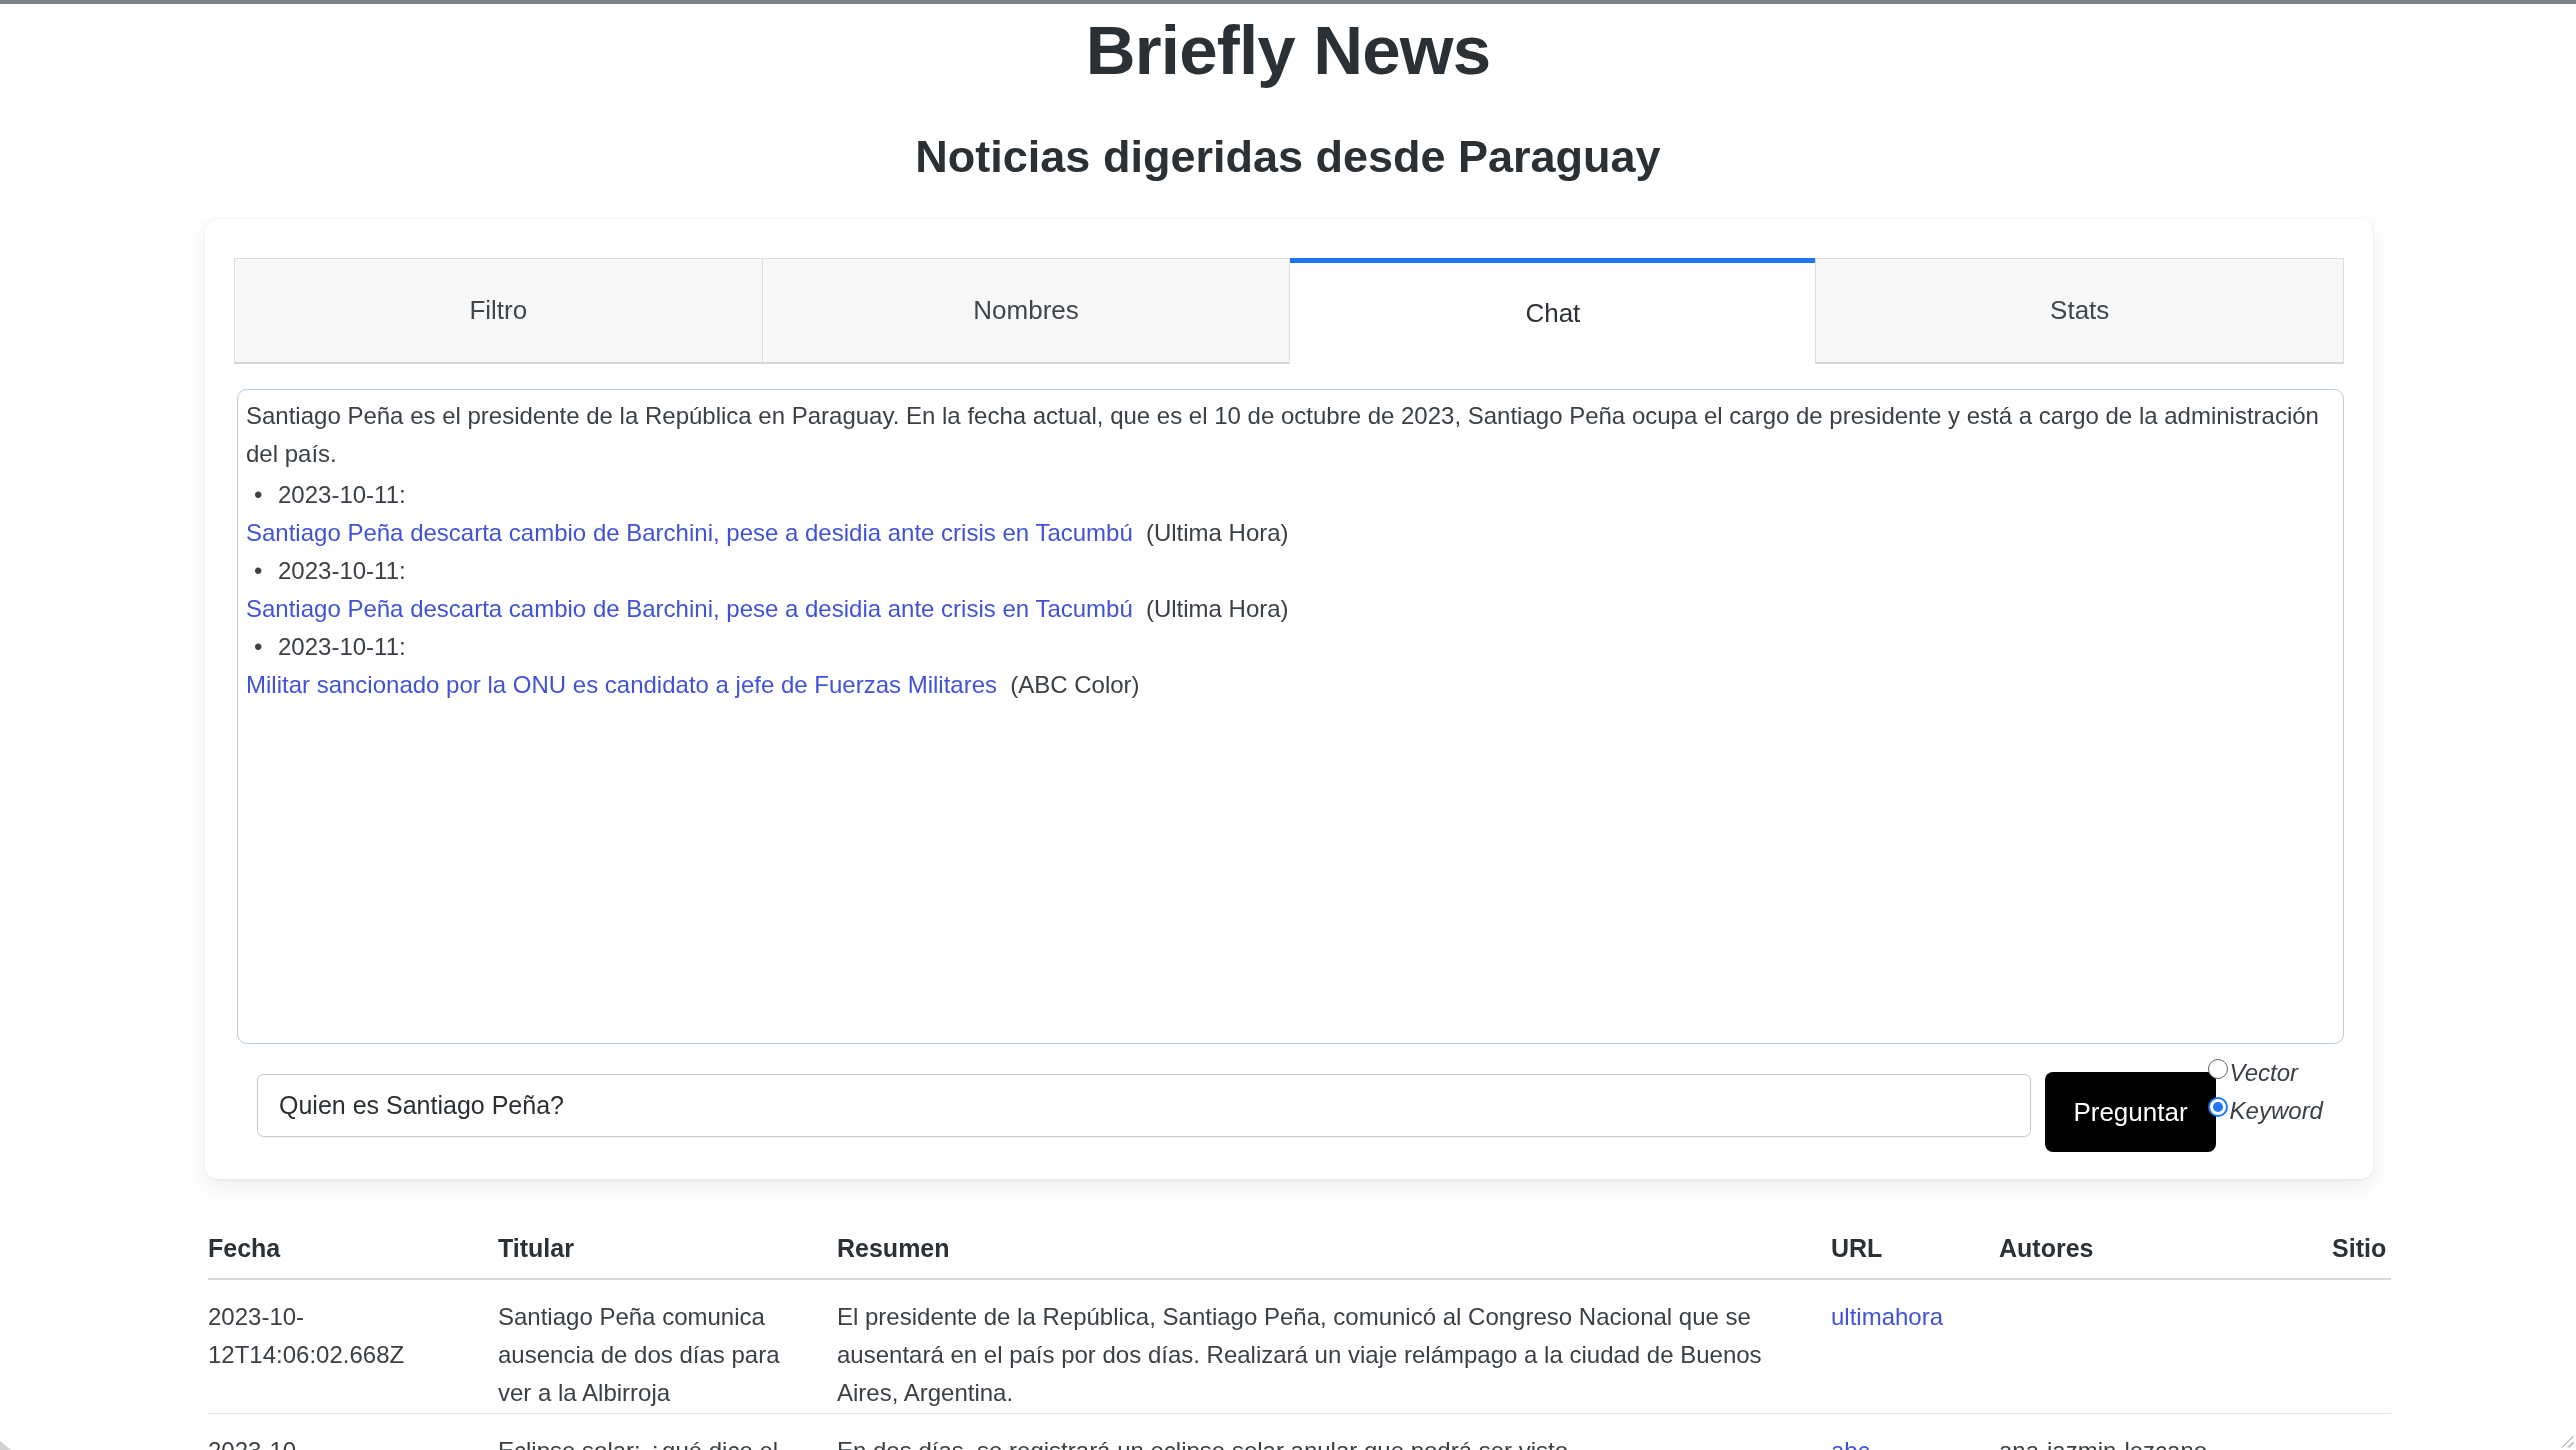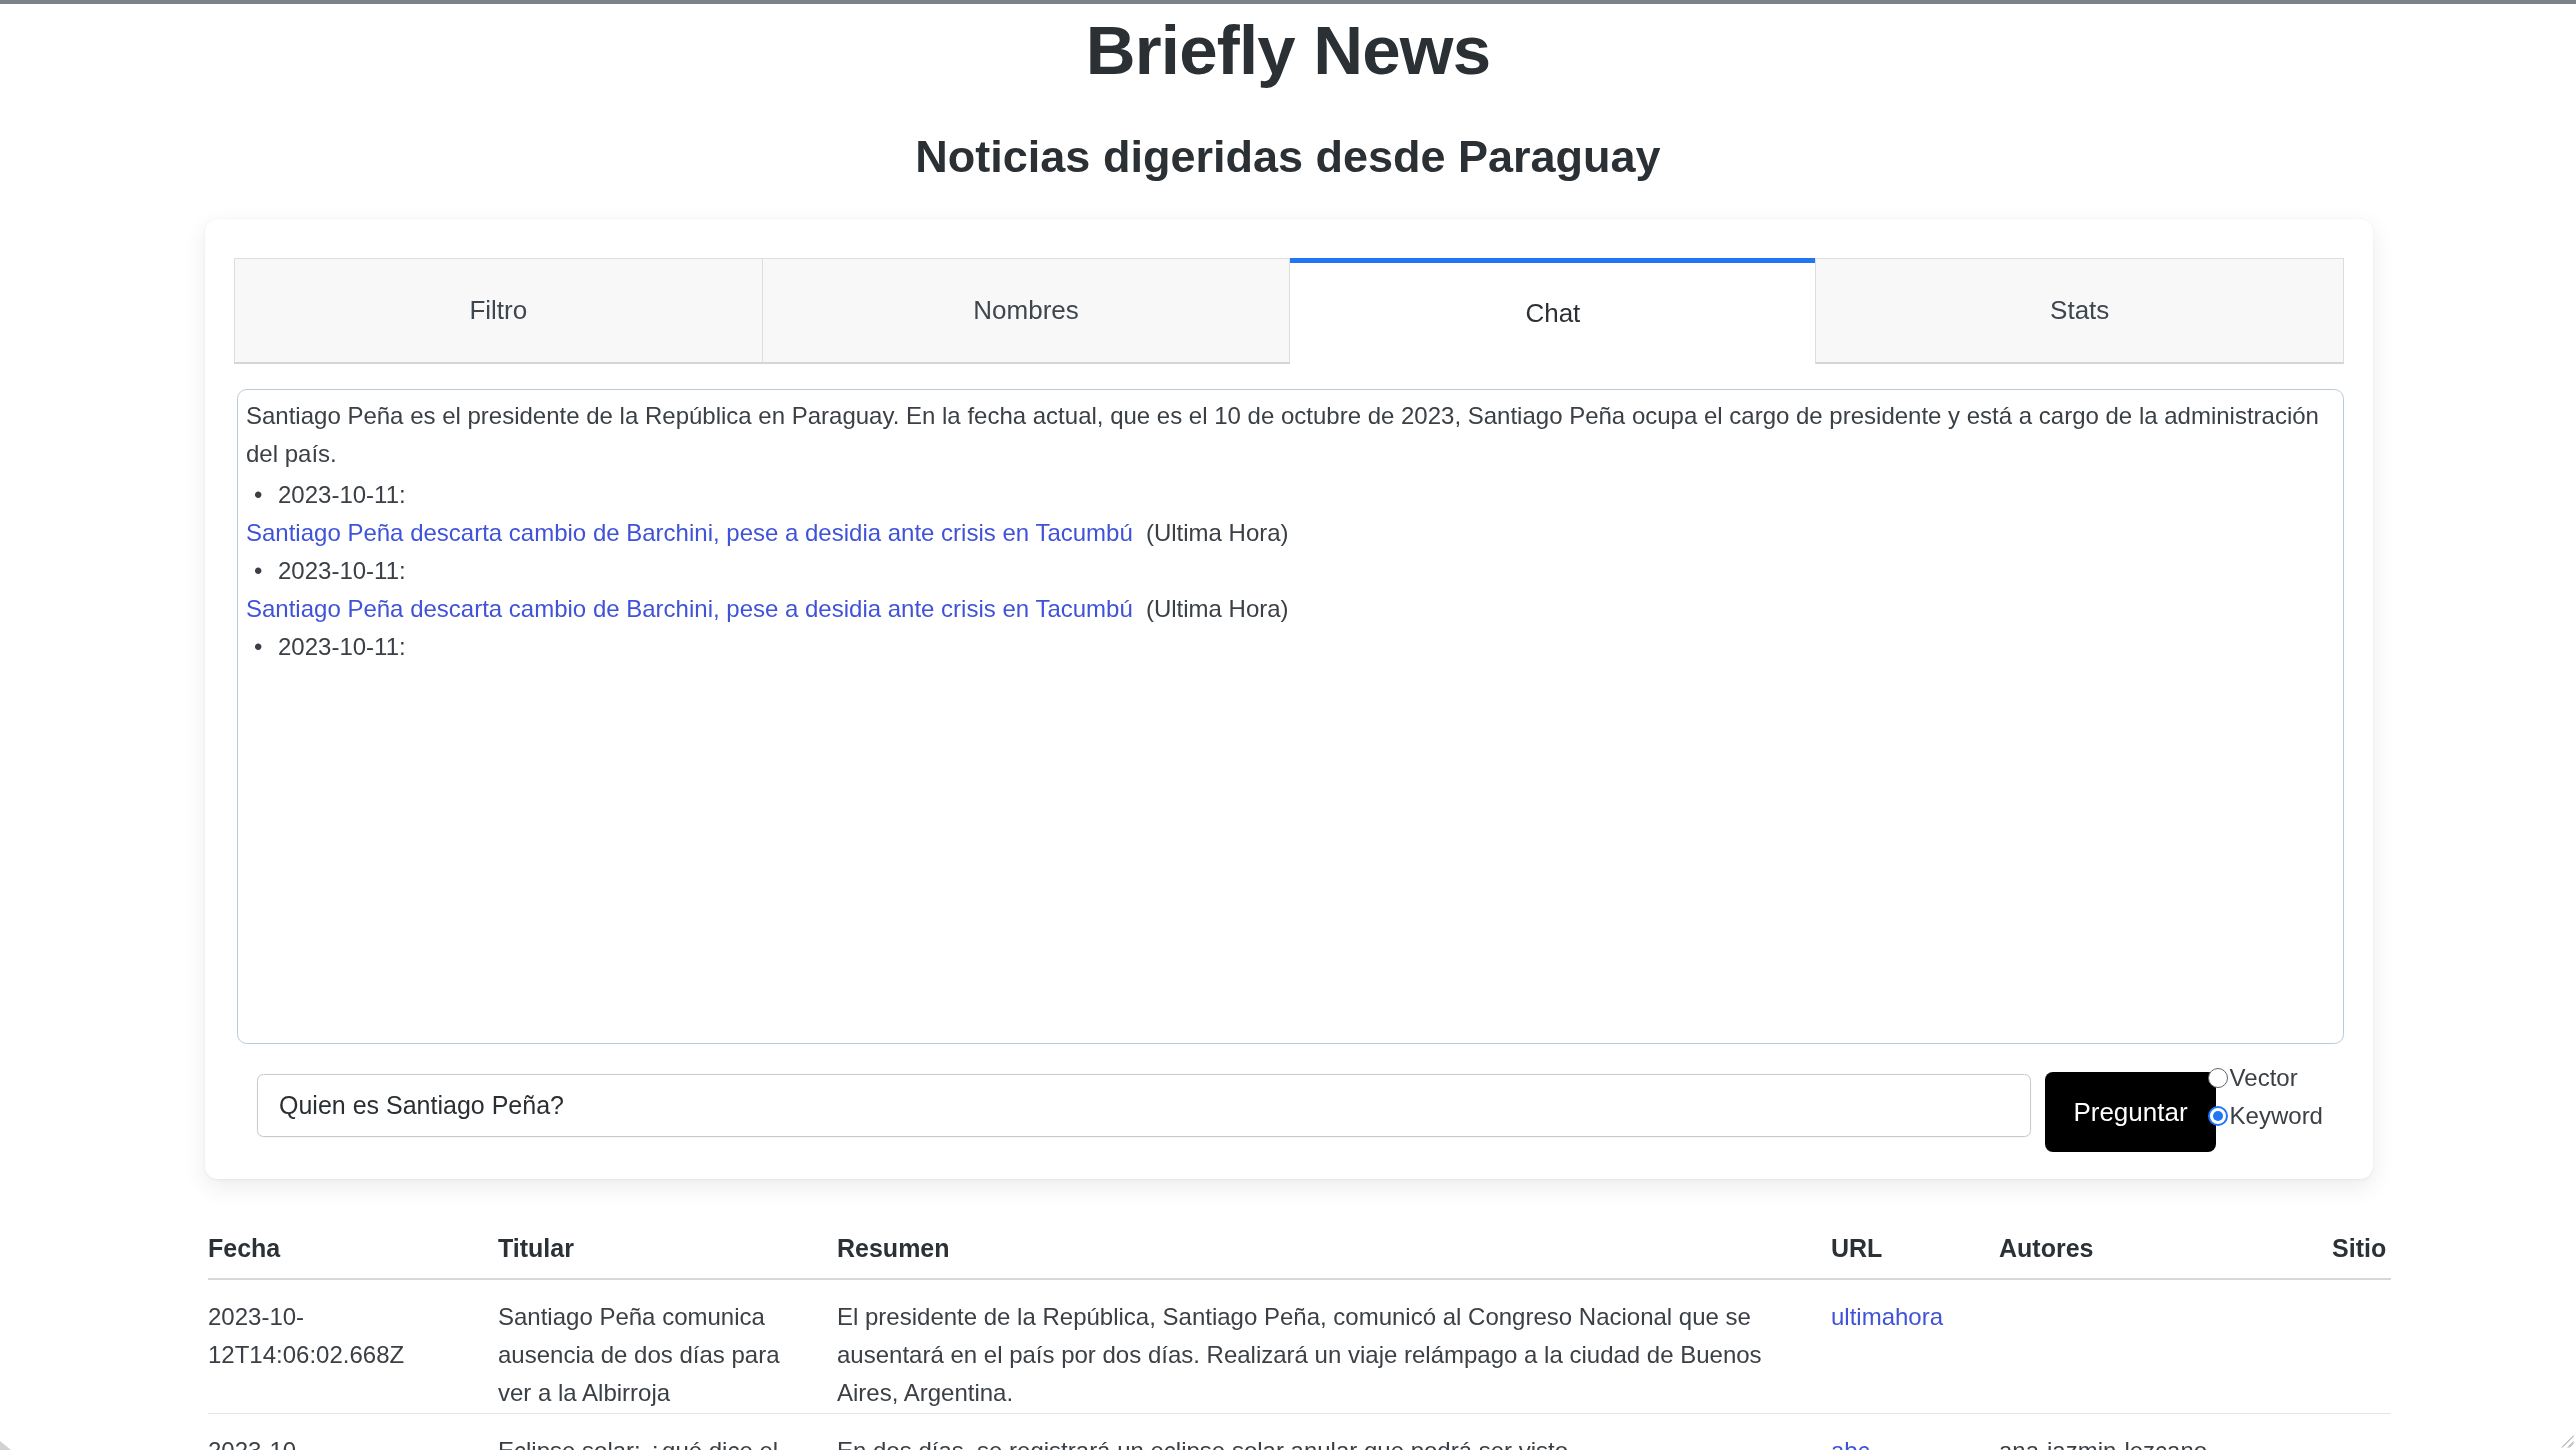--- a/index.html
+++ b/index.html
@@ -51,21 +51,21 @@
     border:0.8px solid #c8cbce;border-radius:6.5px;padding:0 21px;
     font-family:inherit;font-size:25px;color:#2a2f33;outline:none;
     box-shadow:0 0.8px 1.6px rgba(0,0,0,0.04);
   }
   .ask-button{
     position:absolute;left:1840px;top:853px;width:171px;height:80px;
     background:#000000;color:#ffffff;border:none;border-radius:8px;
     font-family:inherit;font-size:26px;cursor:pointer;
   }
   .radio-group{position:absolute;left:2003px;top:840px;}
-  .radio-row{display:flex;align-items:center;height:38px;cursor:pointer;}
+  .radio-row{display:flex;height:38px;cursor:pointer;font-style:italic;}
   .radio-circle{
     width:20px;height:20px;box-sizing:border-box;border:1.6px solid #5f656b;
     border-radius:50%;background:#fff;display:inline-block;flex:0 0 auto;position:relative;
   }
   .radio-circle.checked{border:2.4px solid #2176f3;}
   .radio-circle.checked::after{
     content:"";position:absolute;left:50%;top:50%;width:10.5px;height:10.5px;margin:-5.2px 0 0 -5.2px;
     border-radius:50%;background:#2176f3;
   }
   .radio-label{font-size:24px;color:#3a4045;margin-left:1.6px;}
@@ -145,20 +145,24 @@
           <div class="cite-link-line">
             <a class="cite-link">Santiago Peña descarta cambio de Barchini, pese a desidia ante crisis en Tacumbú</a>
             <span class="cite-source">(Ultima Hora)</span>
           </div>
         </div>
 
         <div class="citation">
           <div class="cite-date">
             <span class="dot">•</span>
             <span>2023-10-11:</span>
+          </div>
+          <div class="cite-link-line">
+            <a class="cite-link">Militar sancionado por la ONU es candidato a jefe de Fuerzas Militares</a>
+            <span class="cite-source">(ABC Color)</span>
           </div>
         </div>
 
       </div>
     </div>
 
     <input class="question-input" type="text" value="Quien es Santiago Peña?" style="">
 
     <button class="ask-button">Preguntar</button>
 

